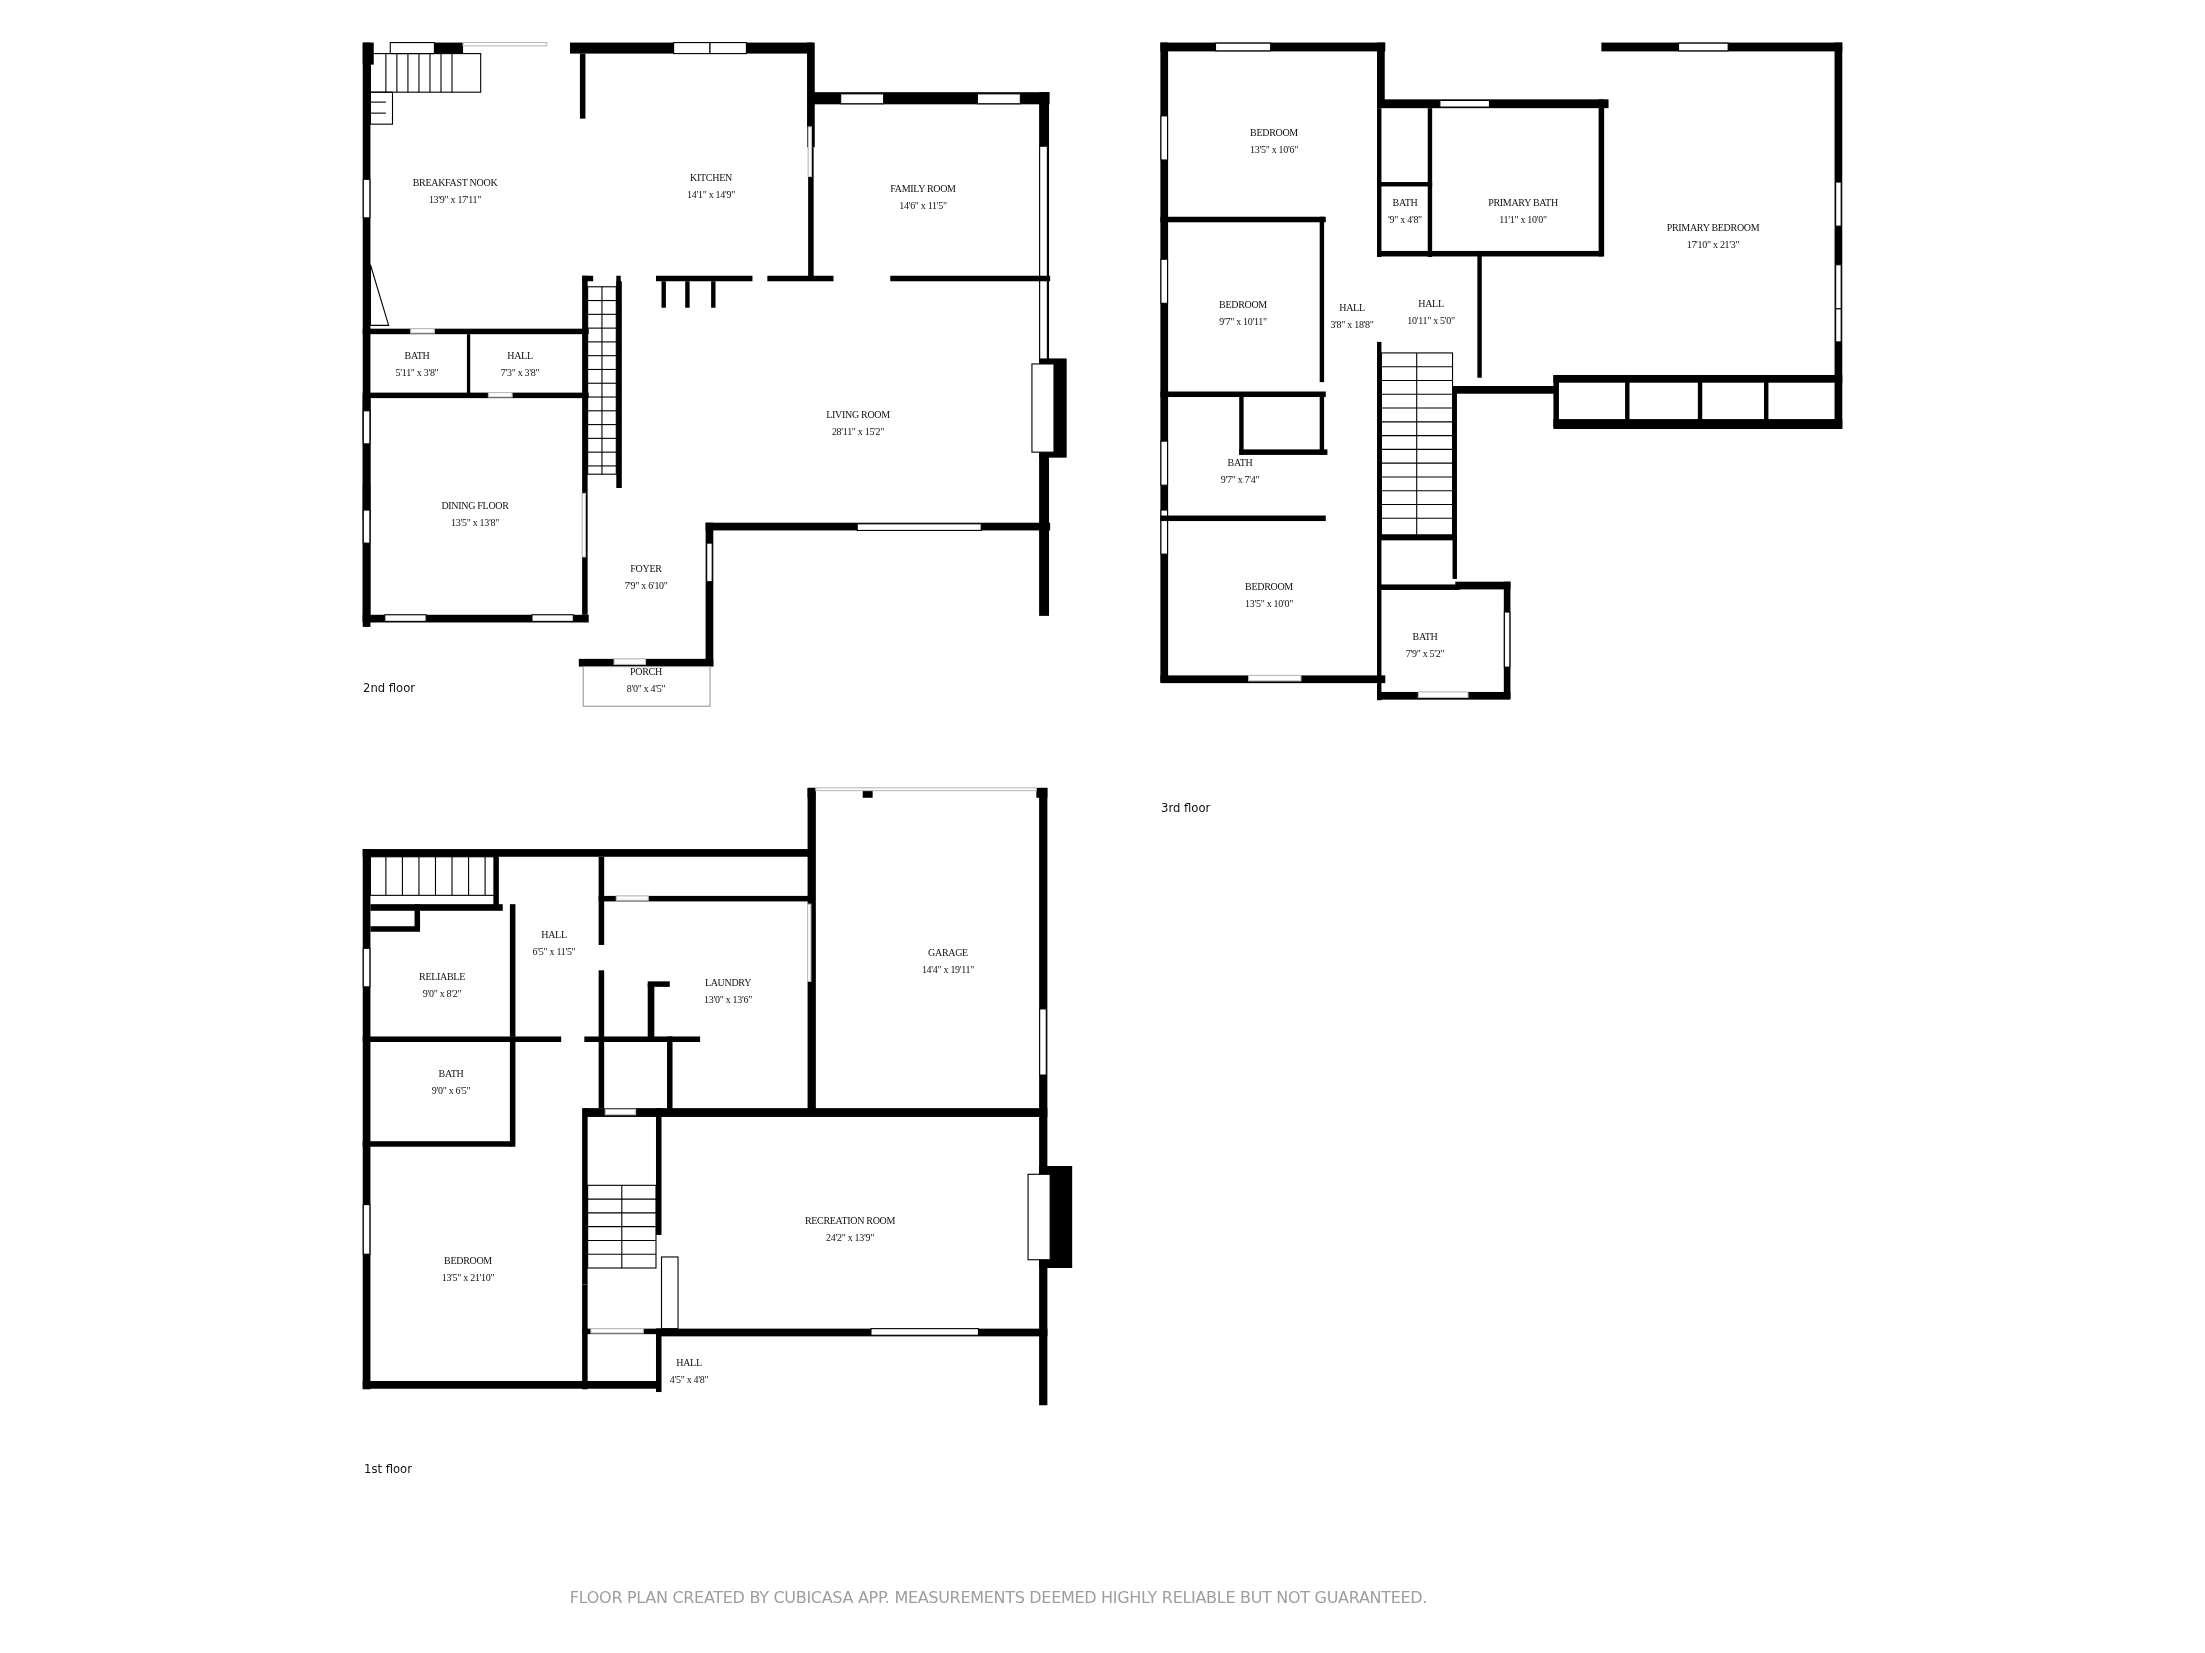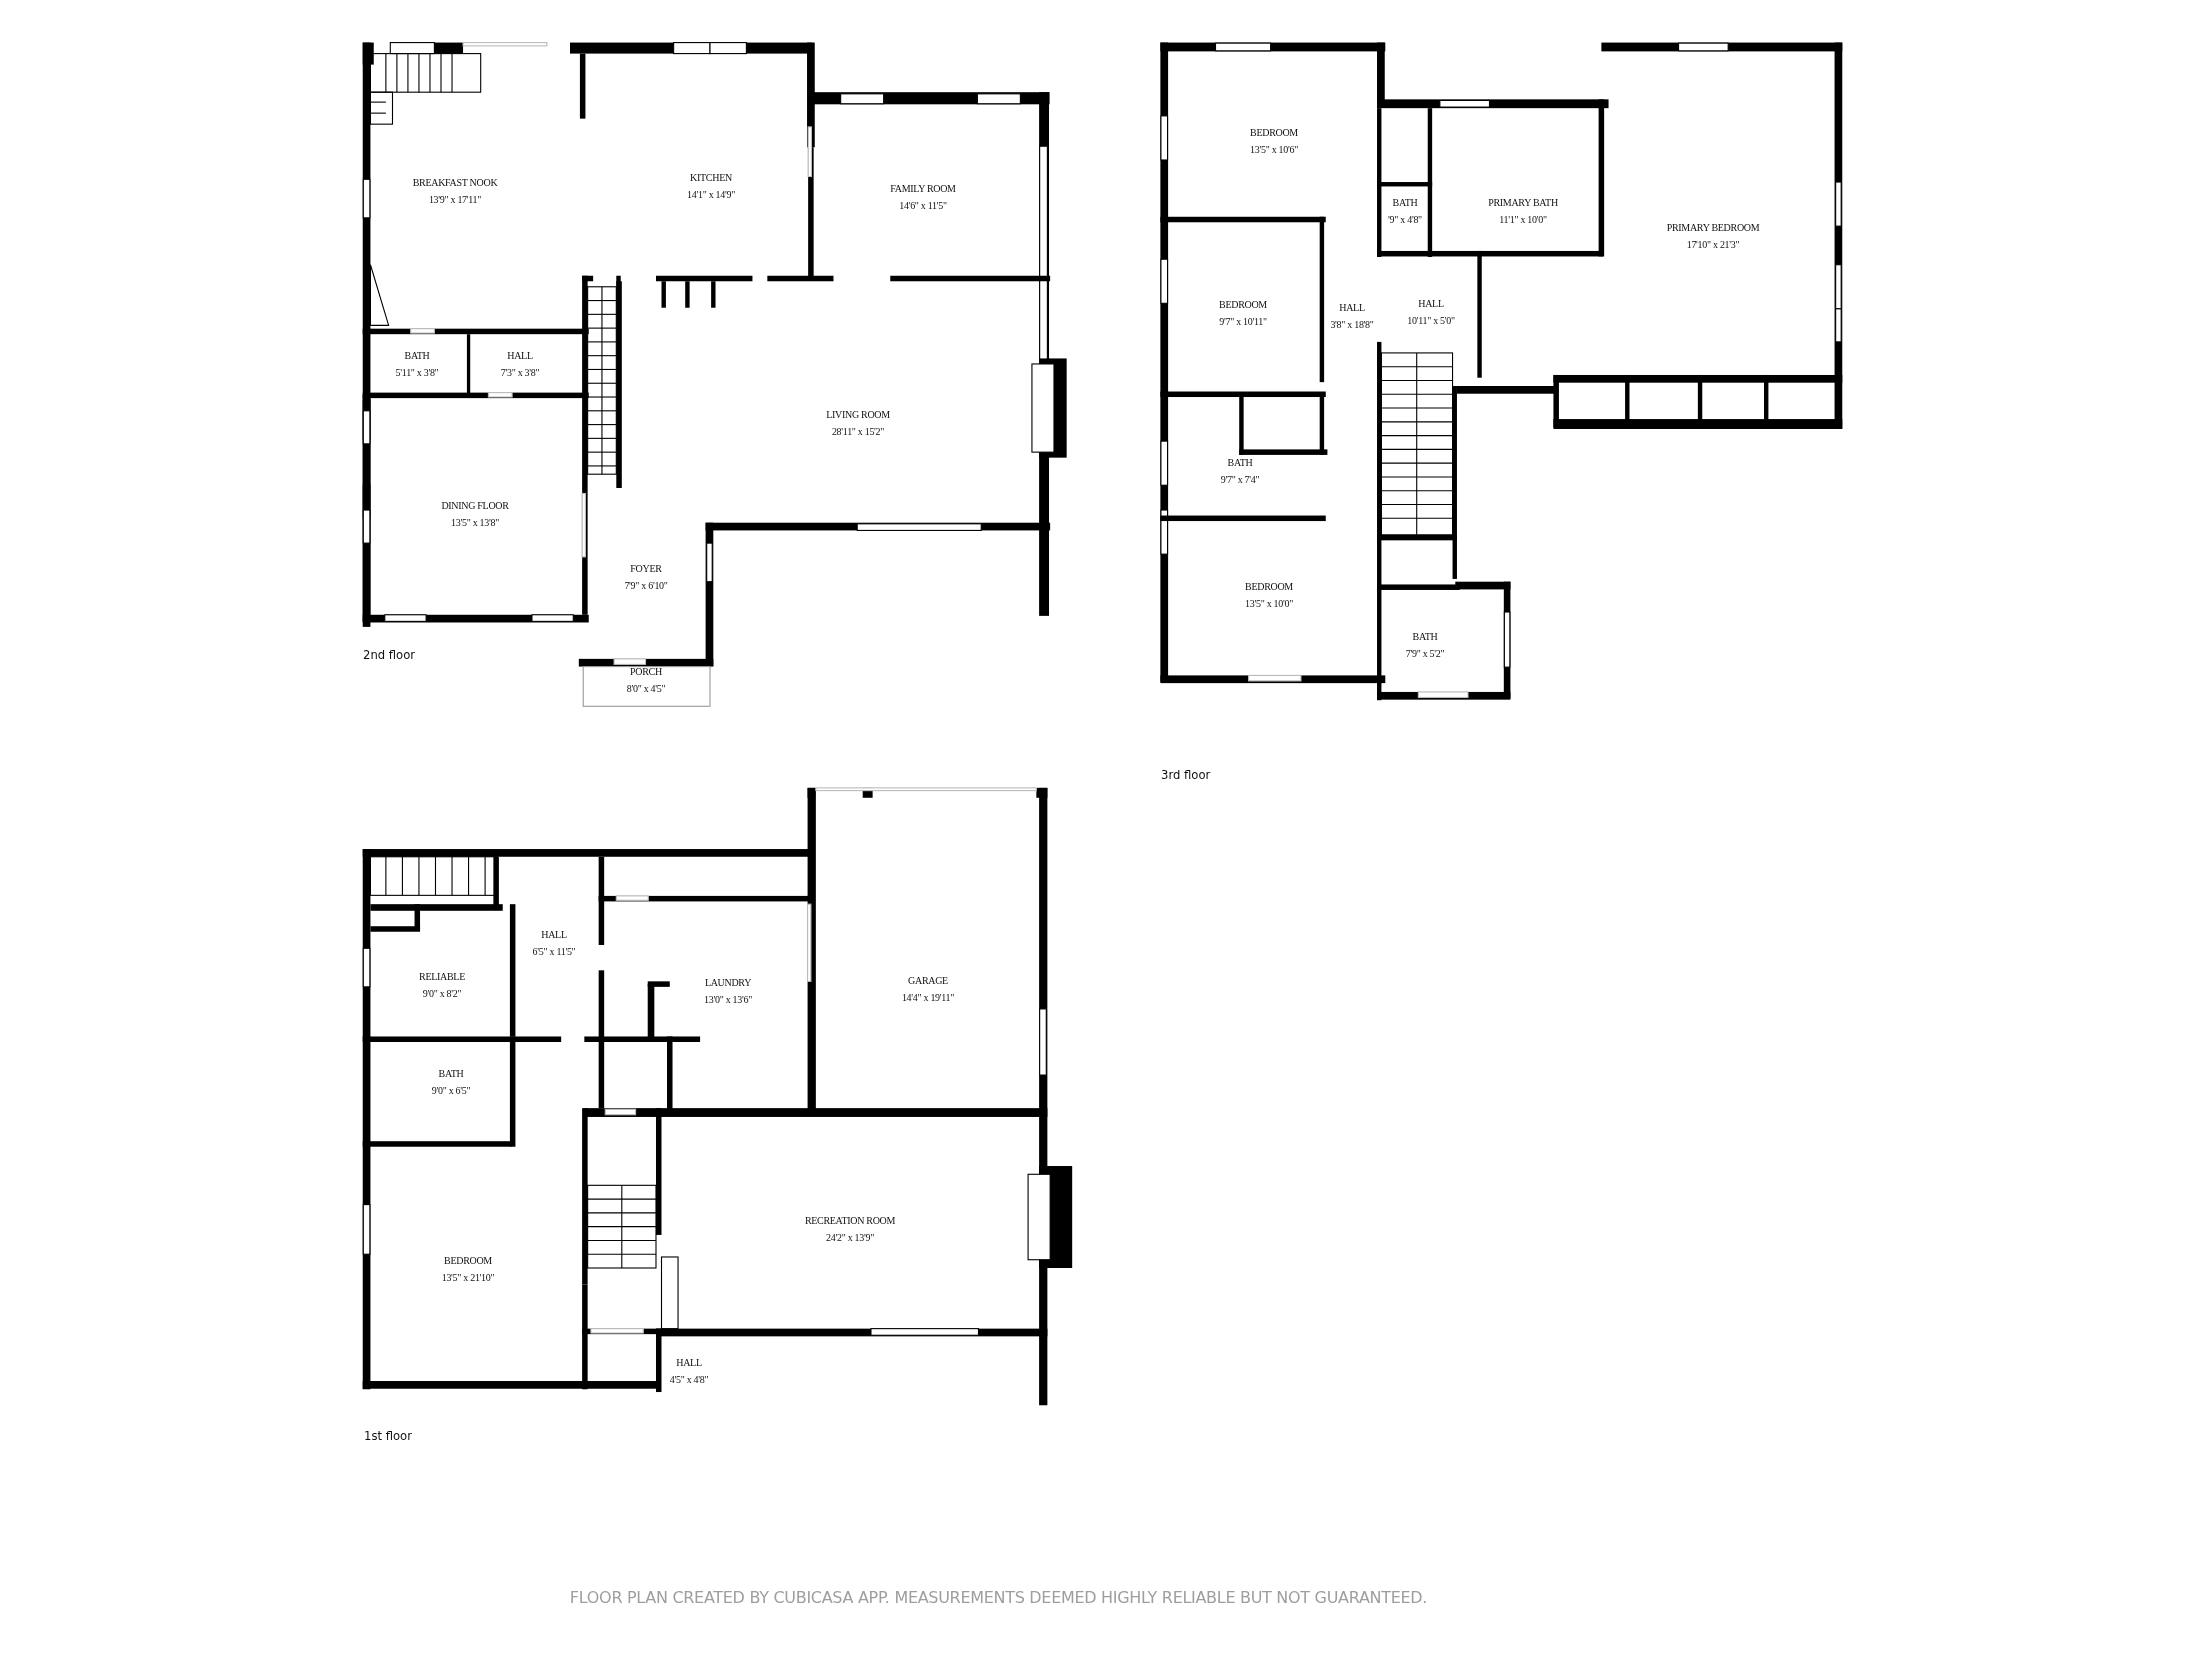--- a/index.html
+++ b/index.html
@@ -6,21 +6,21 @@
   body { width:2205px; height:1654px; position:relative; overflow:hidden; font-family:"DejaVu Sans", sans-serif; }
   #plan { position:absolute; left:0; top:0; width:2205px; height:1654px; }
   .wall { fill:#000; }
   .win { fill:#fff; stroke:#000; stroke-width:2; }
   .thin { fill:none; stroke:#000; stroke-width:2; }
   .thinG { fill:none; stroke:#999; stroke-width:2; }
   .opening { fill:#fff; stroke:#bbb; stroke-width:2; }
   .room { position:absolute; transform:translate(-50%,-50%); text-align:center; color:#111; font-family:Liberation Serif, serif; font-size:10px; line-height:16.5px; white-space:nowrap; letter-spacing:-0.3px; }
   .room .dim { display:block; }
   .room .name { display:block; }
-  .floor-label { position:absolute; font-family:"DejaVu Sans", sans-serif; font-size:11.6px; color:#111; }
+  .floor-label { position:absolute; font-family:"DejaVu Sans", sans-serif; font-size:11.6px; color:#111;margin-top:33px; }
   .footer { position:absolute; left:0; width:1997px; top:1588px; text-align:center; font-family:"DejaVu Sans", sans-serif; font-size:16px; color:#9e9e9e; letter-spacing:-0.3px; }
   .floor-group { cursor:default; }
 </style>
 </head>
 <body>
 
 <svg id="plan" viewBox="0 0 4000 3000" xmlns="http://www.w3.org/2000/svg">
 
   <g>
 
@@ -367,21 +367,21 @@
     <span class="dim">6'5" x 11'5"</span>
   </div>
   <div class="room" style="left:442px; top:985px;">
     <span class="name">RELIABLE</span>
     <span class="dim">9'0" x 8'2"</span>
   </div>
   <div class="room" style="left:728px; top:991px;">
     <span class="name">LAUNDRY</span>
     <span class="dim">13'0" x 13'6"</span>
   </div>
-  <div class="room" style="left:928px; top:961px;margin-top:28px;">
+  <div class="room" style="left:948px; top:961px;">
     <span class="name">GARAGE</span>
     <span class="dim">14'4" x 19'11"</span>
   </div>
   <div class="room" style="left:451px; top:1082px;">
     <span class="name">BATH</span>
     <span class="dim">9'0" x 6'5"</span>
   </div>
   <div class="room" style="left:850px; top:1229px;">
     <span class="name">RECREATION ROOM</span>
     <span class="dim">24'2" x 13'9"</span>

